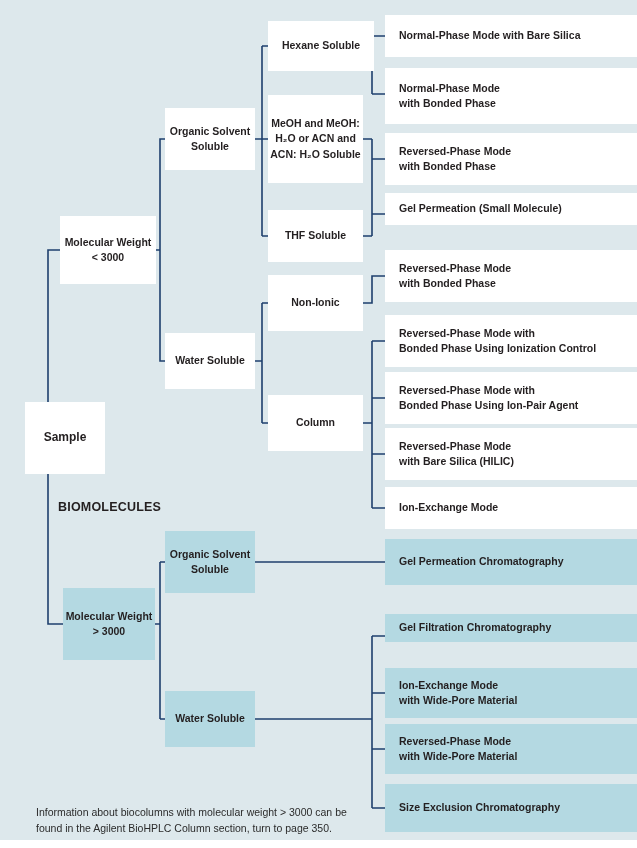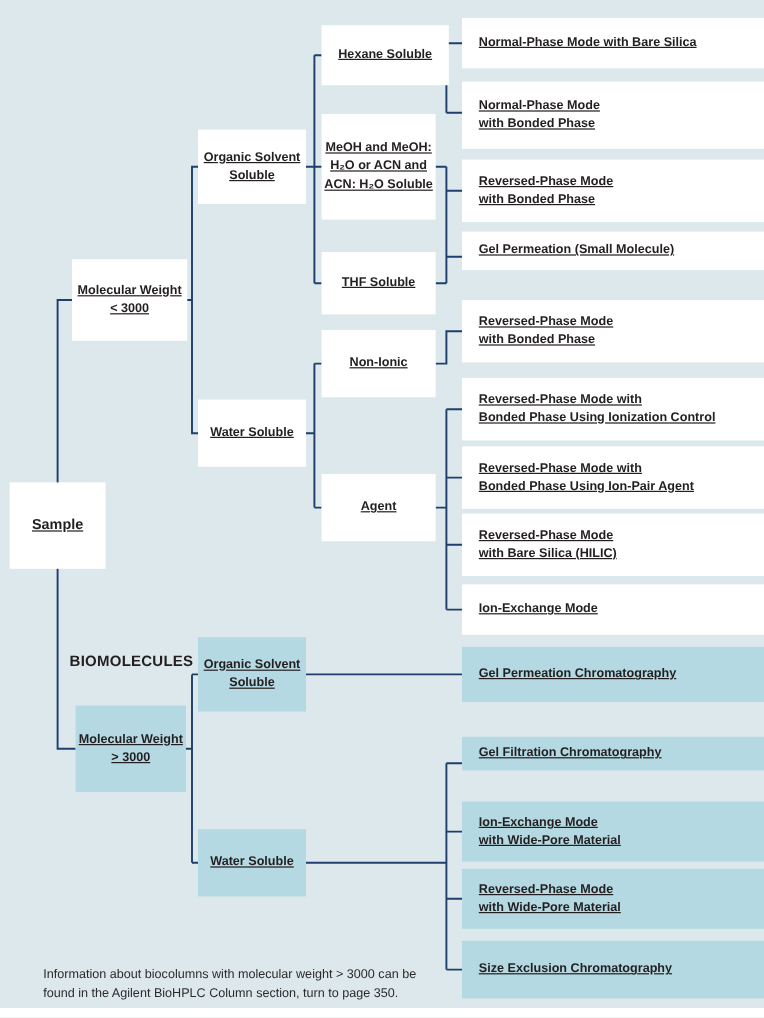--- a/index.html
+++ b/index.html
@@ -23,36 +23,34 @@
     position:absolute;
     background:#ffffff;
     display:flex;align-items:center;justify-content:center;
     text-align:center;
     font-weight:bold;
     font-size:10.5px;
     line-height:1.45;
     white-space:pre-line;
     color:#231f20;
     box-sizing:border-box;
-    text-decoration:underline;
   }
   .box.blue{background:#b4d9e2;}
   .result{
     justify-content:flex-start;
     text-align:left;
     padding-left:14px;padding-right:8px;
   }
-  .sample{font-size:12px;}
+  .sample{font-size:12px;margin-left:17px;}
   .section-label{
     position:absolute;
     font-weight:bold;
     font-size:12.5px;
     letter-spacing:.2px;
     color:#231f20;
-    margin-top:44px;
   }
   .footnote{
     position:absolute;
     font-size:10.5px;
     line-height:1.55;
     color:#2b2b2b;
     white-space:pre-line;
     margin-left:28px;
   }
   .bottom-strip{
@@ -90,21 +88,21 @@
   <div class="box blue" style="left:165px;top:531px;width:90px;height:62px">Organic Solvent
 Soluble</div>
   <div class="box blue" style="left:165px;top:691px;width:90px;height:56px">Water Soluble</div>
 
   <div class="box" style="left:268px;top:21px;width:106px;height:50px">Hexane Soluble</div>
   <div class="box" style="left:268px;top:95px;width:95px;height:88px">MeOH and MeOH:
 H₂O or ACN and
 ACN: H₂O Soluble</div>
   <div class="box" style="left:268px;top:210px;width:95px;height:52px">THF Soluble</div>
   <div class="box" style="left:268px;top:275px;width:95px;height:56px">Non-Ionic</div>
-  <div class="box" style="left:268px;top:395px;width:95px;height:56px">Agent</div>
+  <div class="box" style="left:268px;top:395px;width:95px;height:56px">Column</div>
 
   <div class="box result" style="left:385px;top:15px;width:252px;height:42px">Normal-Phase Mode with Bare Silica</div>
   <div class="box result" style="left:385px;top:68px;width:252px;height:56px">Normal-Phase Mode
 with Bonded Phase</div>
   <div class="box result" style="left:385px;top:133px;width:252px;height:52px">Reversed-Phase Mode
 with Bonded Phase</div>
   <div class="box result" style="left:385px;top:193px;width:252px;height:32px">Gel Permeation (Small Molecule)</div>
   <div class="box result" style="left:385px;top:250px;width:252px;height:52px">Reversed-Phase Mode
 with Bonded Phase</div>
   <div class="box result" style="left:385px;top:315px;width:252px;height:52px">Reversed-Phase Mode with

